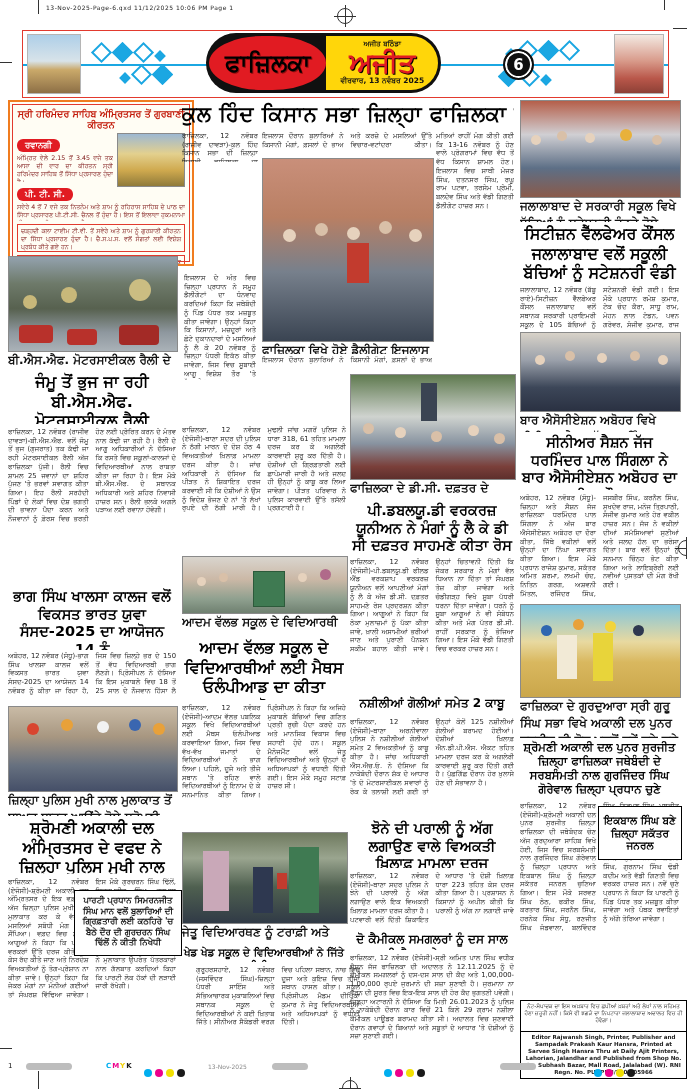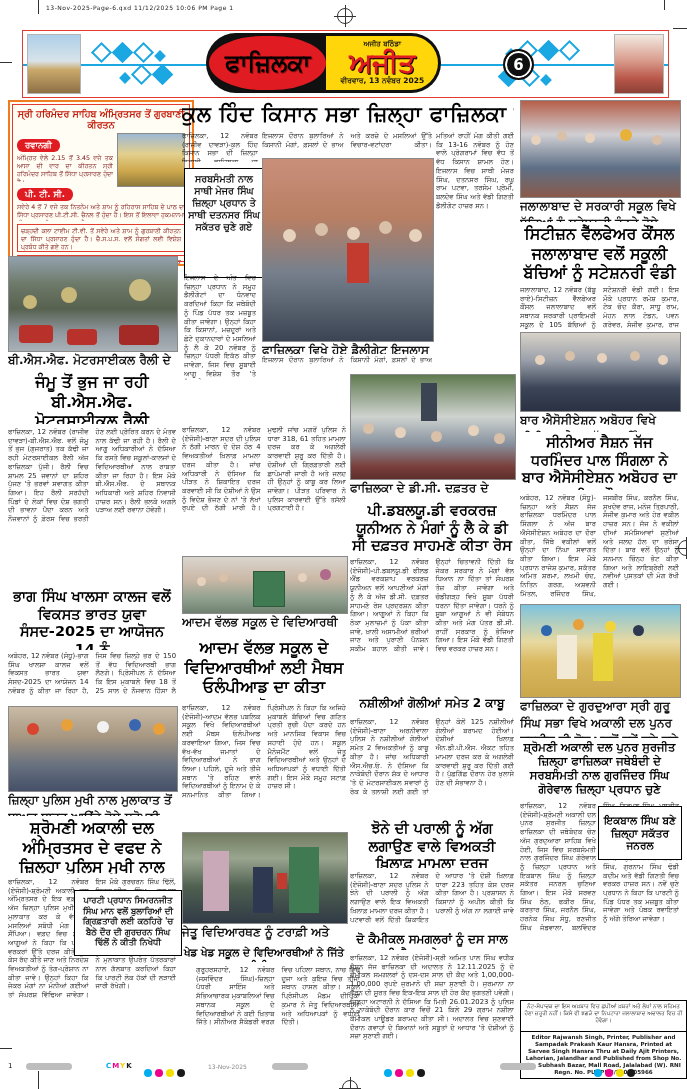--- a/index.html
+++ b/index.html
@@ -152,21 +152,20 @@
   </div>
 
   <div class="abs hl hl-lg" style="left:8px;top:818px;width:168px;height:56px;">ਸ਼੍ਰੋਮਣੀ ਅਕਾਲੀ ਦਲ ਅੰਮ੍ਰਿਤਸਰ ਦੇ ਵਫਦ ਨੇ ਜ਼ਿਲ੍ਹਾ ਪੁਲਿਸ ਮੁਖੀ ਨਾਲ ਕੀਤੀ ਮੁਲਾਕਾਤ</div>
   <div class="abs bt c2" style="left:8px;top:878px;width:168px;height:176px;">ਫਾਜ਼ਿਲਕਾ, 12 ਨਵੰਬਰ (ਏਜੰਸੀ)-ਸ਼੍ਰੋਮਣੀ ਅਕਾਲੀ ਦਲ ਅੰਮ੍ਰਿਤਸਰ ਦੇ ਇਕ ਵਫ਼ਦ ਨੇ ਅੱਜ ਜ਼ਿਲ੍ਹਾ ਪੁਲਿਸ ਮੁਖੀ ਨਾਲ ਮੁਲਾਕਾਤ ਕਰ ਕੇ ਵੱਖ-ਵੱਖ ਮਸਲਿਆਂ ਸਬੰਧੀ ਮੰਗ ਪੱਤਰ ਸੌਂਪਿਆ। ਵਫ਼ਦ ਵਿਚ ਸ਼ਾਮਲ ਆਗੂਆਂ ਨੇ ਕਿਹਾ ਕਿ ਪਾਰਟੀ ਵਰਕਰਾਂ ਉੱਤੇ ਦਰਜ ਕੀਤੇ ਗਏ ਕੇਸ ਰੱਦ ਕੀਤੇ ਜਾਣ ਅਤੇ ਨਿਰਦੋਸ਼ ਵਿਅਕਤੀਆਂ ਨੂੰ ਤੰਗ-ਪ੍ਰੇਸ਼ਾਨ ਨਾ ਕੀਤਾ ਜਾਵੇ। ਉਨ੍ਹਾਂ ਕਿਹਾ ਕਿ ਜੇਕਰ ਮੰਗਾਂ ਨਾ ਮੰਨੀਆਂ ਗਈਆਂ ਤਾਂ ਸੰਘਰਸ਼ ਵਿੱਢਿਆ ਜਾਵੇਗਾ। ਇਸ ਮੌਕੇ ਗੁਰਚਰਨ ਸਿੰਘ ਢਿੱਲੋਂ, ਬਿਕਰਮਜੀਤ ਸਿੰਘ, ਹਰਪਾਲ ਸਿੰਘ, ਜਸਵਿੰਦਰ ਸਿੰਘ, ਮਲਕੀਤ ਸਿੰਘ ਅਤੇ ਹੋਰ ਆਗੂ ਹਾਜ਼ਰ ਸਨ। ਪੁਲਿਸ ਮੁਖੀ ਨੇ ਵਫ਼ਦ ਨੂੰ ਭਰੋਸਾ ਦਿੱਤਾ ਕਿ ਹਰ ਮਸਲੇ ਦੀ ਨਿਰਪੱਖ ਜਾਂਚ ਕਰਵਾਈ ਜਾਵੇਗੀ ਅਤੇ ਕਿਸੇ ਨਾਲ ਵੀ ਬੇਇਨਸਾਫ਼ੀ ਨਹੀਂ ਹੋਣ ਦਿੱਤੀ ਜਾਵੇਗੀ। ਵਫ਼ਦ ਨੇ ਮੁਲਾਕਾਤ ਉਪਰੰਤ ਪੱਤਰਕਾਰਾਂ ਨਾਲ ਗੱਲਬਾਤ ਕਰਦਿਆਂ ਕਿਹਾ ਕਿ ਪਾਰਟੀ ਲੋਕ ਹੱਕਾਂ ਦੀ ਲੜਾਈ ਜਾਰੀ ਰੱਖੇਗੀ।</div>
   <div class="abs pq" style="left:74px;top:890px;width:100px;height:56px;font-size:8.5px;line-height:10.5px;">ਪਾਰਟੀ ਪ੍ਰਧਾਨ ਸਿਮਰਨਜੀਤ ਸਿੰਘ ਮਾਨ ਵਲੋਂ ਬੁਲਾਰਿਆਂ ਦੀ ਗ੍ਰਿਫ਼ਤਾਰੀ ਲਈ ਕਠਹਿਰੇ 'ਚ ਬੈਠੇ ਦੌਰ ਦੀ ਗੁਰਚਰਨ ਸਿੰਘ ਢਿੱਲੋਂ ਨੇ ਕੀਤੀ ਨਿਖੇਧੀ</div>
 
   <div class="abs hl hl-main" style="left:182px;top:102px;width:332px;">ਕੁਲ ਹਿੰਦ ਕਿਸਾਨ ਸਭਾ ਜ਼ਿਲ੍ਹਾ ਫਾਜ਼ਿਲਕਾ ਦਾ ਡੈਲੀਗੇਟ ਇਜਲਾਸ ਸੰਪੰਨ</div>
   <div class="abs bt" style="left:182px;top:132px;width:76px;height:30px;">ਫਾਜ਼ਿਲਕਾ, 12 ਨਵੰਬਰ (ਰਾਜੀਵ ਦਾਵੜਾ)-ਕੁਲ ਹਿੰਦ ਕਿਸਾਨ ਸਭਾ ਦੀ ਜ਼ਿਲ੍ਹਾ ਇਕਾਈ ਫਾਜ਼ਿਲਕਾ ਦਾ ਡੈਲੀਗੇਟ ਇਜਲਾਸ ਸਥਾਨਕ ਸ਼ਹਿਰ ਵਿਖੇ ਕਰਵਾਇਆ ਗਿਆ, ਜਿਸ ਵਿਚ ਵੱਡੀ ਗਿਣਤੀ ਵਿਚ ਕਿਸਾਨ ਆਗੂਆਂ ਨੇ ਸ਼ਮੂਲੀਅਤ ਕੀਤੀ।</div>
   <div class="abs bt" style="left:262px;top:132px;width:170px;height:22px;column-count:2;">ਇਜਲਾਸ ਦੌਰਾਨ ਬੁਲਾਰਿਆਂ ਨੇ ਕਿਸਾਨੀ ਮੰਗਾਂ, ਫ਼ਸਲਾਂ ਦੇ ਭਾਅ ਅਤੇ ਕਰਜ਼ੇ ਦੇ ਮਸਲਿਆਂ ਉੱਤੇ ਵਿਚਾਰ-ਵਟਾਂਦਰਾ ਕੀਤਾ। ਆਗੂਆਂ ਨੇ ਕਿਹਾ ਕਿ ਕਿਸਾਨਾਂ ਦੀਆਂ ਹੱਕੀ ਮੰਗਾਂ ਲਈ ਸੰਘਰਸ਼ ਜਾਰੀ ਰਹੇਗਾ ਅਤੇ ਆਉਣ ਵਾਲੇ ਦਿਨਾਂ ਵਿਚ ਸੂਬਾ ਪੱਧਰੀ ਪ੍ਰੋਗਰਾਮ ਉਲੀਕੇ ਜਾਣਗੇ। ਇਸ ਮੌਕੇ ਸਰਬਸੰਮਤੀ ਨਾਲ ਨਵੀਂ ਜ਼ਿਲ੍ਹਾ ਕਮੇਟੀ ਦੀ ਚੋਣ ਕੀਤੀ ਗਈ।</div>
   <div class="abs bt" style="left:436px;top:132px;width:78px;height:248px;">ਮਤਿਆਂ ਰਾਹੀਂ ਮੰਗ ਕੀਤੀ ਗਈ ਕਿ 13-16 ਨਵੰਬਰ ਨੂੰ ਹੋਣ ਵਾਲੇ ਪ੍ਰੋਗਰਾਮਾਂ ਵਿਚ ਵੱਧ ਤੋਂ ਵੱਧ ਕਿਸਾਨ ਸ਼ਾਮਲ ਹੋਣ। ਇਜਲਾਸ ਵਿਚ ਸਾਥੀ ਮੇਜਰ ਸਿੰਘ, ਦਤਨਸਰ ਸਿੰਘ, ਰਘੂ ਰਾਮ ਪਟਵਾ, ਤਰਸੇਮ ਪ੍ਰੇਮੀ, ਬਲਦੇਵ ਸਿੰਘ ਅਤੇ ਵੱਡੀ ਗਿਣਤੀ ਡੈਲੀਗੇਟ ਹਾਜ਼ਰ ਸਨ।</div>
-  <div class="abs pq" style="left:184px;top:168px;width:72px;height:100px;">ਸਰਬਸੰਮਤੀ ਨਾਲ ਸਾਥੀ ਮੇਜਰ ਸਿੰਘ ਜ਼ਿਲ੍ਹਾ ਪ੍ਰਧਾਨ ਤੇ ਸਾਥੀ ਦਤਨਸਰ ਸਿੰਘ ਸਕੱਤਰ ਚੁਣੇ ਗਏ</div>
   <div class="abs bt" style="left:184px;top:274px;width:72px;height:106px;">ਇਜਲਾਸ ਦੇ ਅੰਤ ਵਿਚ ਜ਼ਿਲ੍ਹਾ ਪ੍ਰਧਾਨ ਨੇ ਸਮੂਹ ਡੈਲੀਗੇਟਾਂ ਦਾ ਧੰਨਵਾਦ ਕਰਦਿਆਂ ਕਿਹਾ ਕਿ ਜਥੇਬੰਦੀ ਨੂੰ ਪਿੰਡ ਪੱਧਰ ਤਕ ਮਜ਼ਬੂਤ ਕੀਤਾ ਜਾਵੇਗਾ। ਉਨ੍ਹਾਂ ਕਿਹਾ ਕਿ ਕਿਸਾਨਾਂ, ਮਜ਼ਦੂਰਾਂ ਅਤੇ ਛੋਟੇ ਦੁਕਾਨਦਾਰਾਂ ਦੇ ਮਸਲਿਆਂ ਨੂੰ ਲੈ ਕੇ 20 ਨਵੰਬਰ ਨੂੰ ਜ਼ਿਲ੍ਹਾ ਪੱਧਰੀ ਇਕੱਠ ਕੀਤਾ ਜਾਵੇਗਾ, ਜਿਸ ਵਿਚ ਸੂਬਾਈ ਆਗੂ ਵਿਸ਼ੇਸ਼ ਤੌਰ 'ਤੇ ਪੁੱਜਣਗੇ। ਸਮੂਹ ਬਲਾਕ ਕਮੇਟੀਆਂ ਨੂੰ ਹਦਾਇਤ ਕੀਤੀ ਗਈ ਕਿ ਮੈਂਬਰਸ਼ਿਪ ਮੁਹਿੰਮ ਤੇਜ਼ ਕੀਤੀ ਜਾਵੇ ਅਤੇ ਹਰ ਪਿੰਡ ਵਿਚ ਇਕਾਈ ਕਾਇਮ ਕੀਤੀ ਜਾਵੇ।</div>
   <div class="abs photo" style="left:262px;top:158px;width:170px;height:182px;background:linear-gradient(180deg,#c98f7a 0%,#b97f63 32%,#77808c 62%,#3a4452 100%);">
     <div style="position:absolute;left:20px;top:70px;width:13px;height:13px;border-radius:50%;background:#e6d2bd;"></div>
     <div style="position:absolute;left:52px;top:64px;width:13px;height:13px;border-radius:50%;background:#d9c0a8;"></div>
     <div style="position:absolute;left:84px;top:68px;width:13px;height:13px;border-radius:50%;background:#e6d2bd;"></div>
     <div style="position:absolute;left:84px;top:84px;width:22px;height:40px;background:#c23b2e;"></div>
     <div style="position:absolute;left:116px;top:62px;width:13px;height:13px;border-radius:50%;background:#d9c0a8;"></div>
     <div style="position:absolute;left:146px;top:70px;width:13px;height:13px;border-radius:50%;background:#e6d2bd;"></div>
   </div>
   <div class="abs cap-txt" style="left:262px;top:342px;width:170px;height:12px;">

